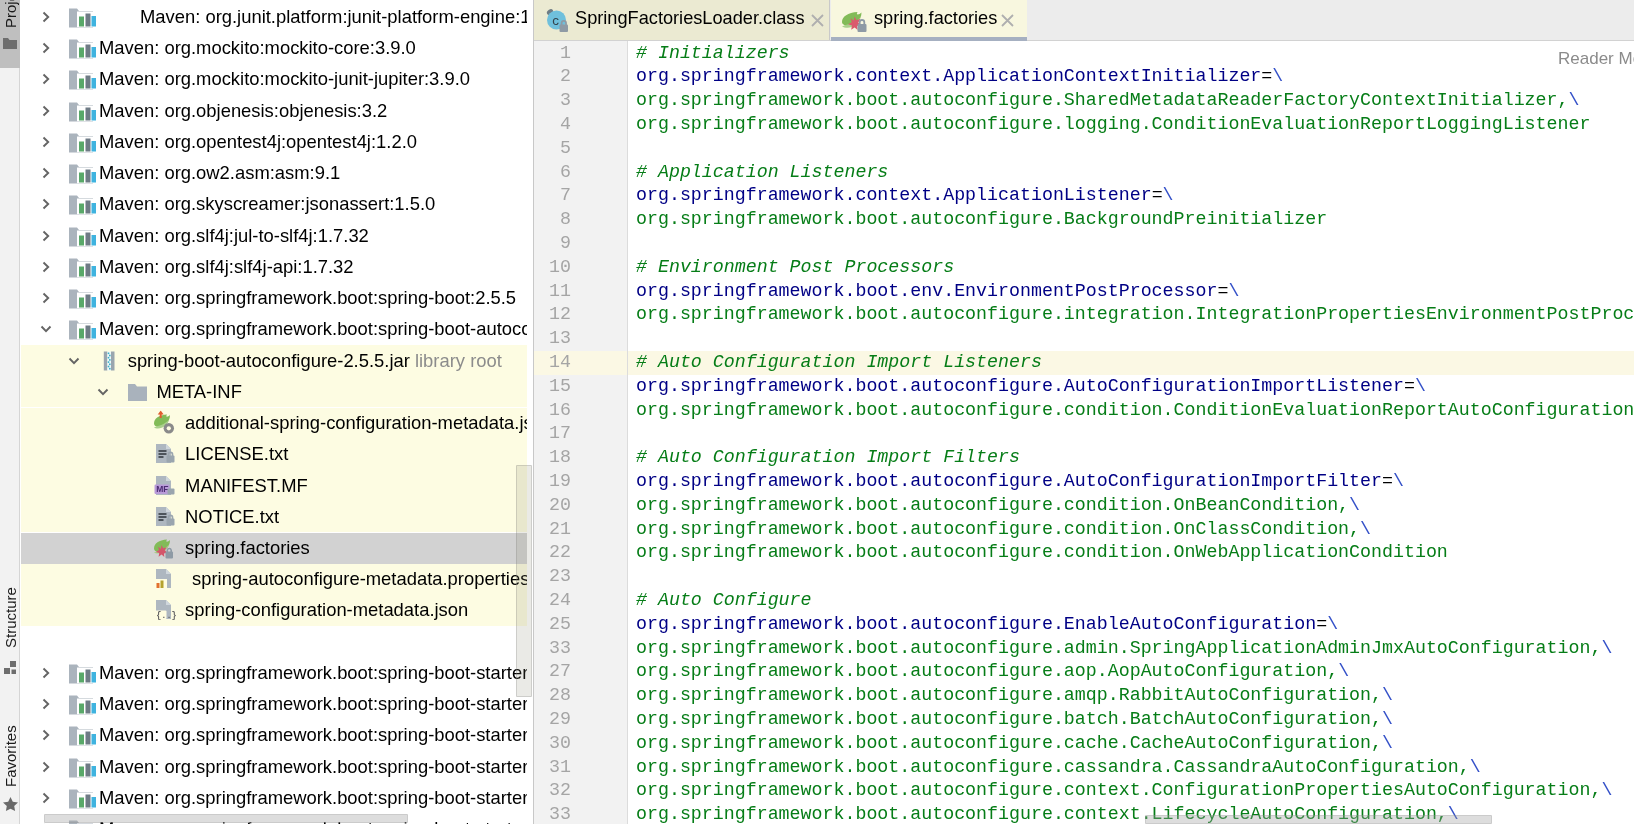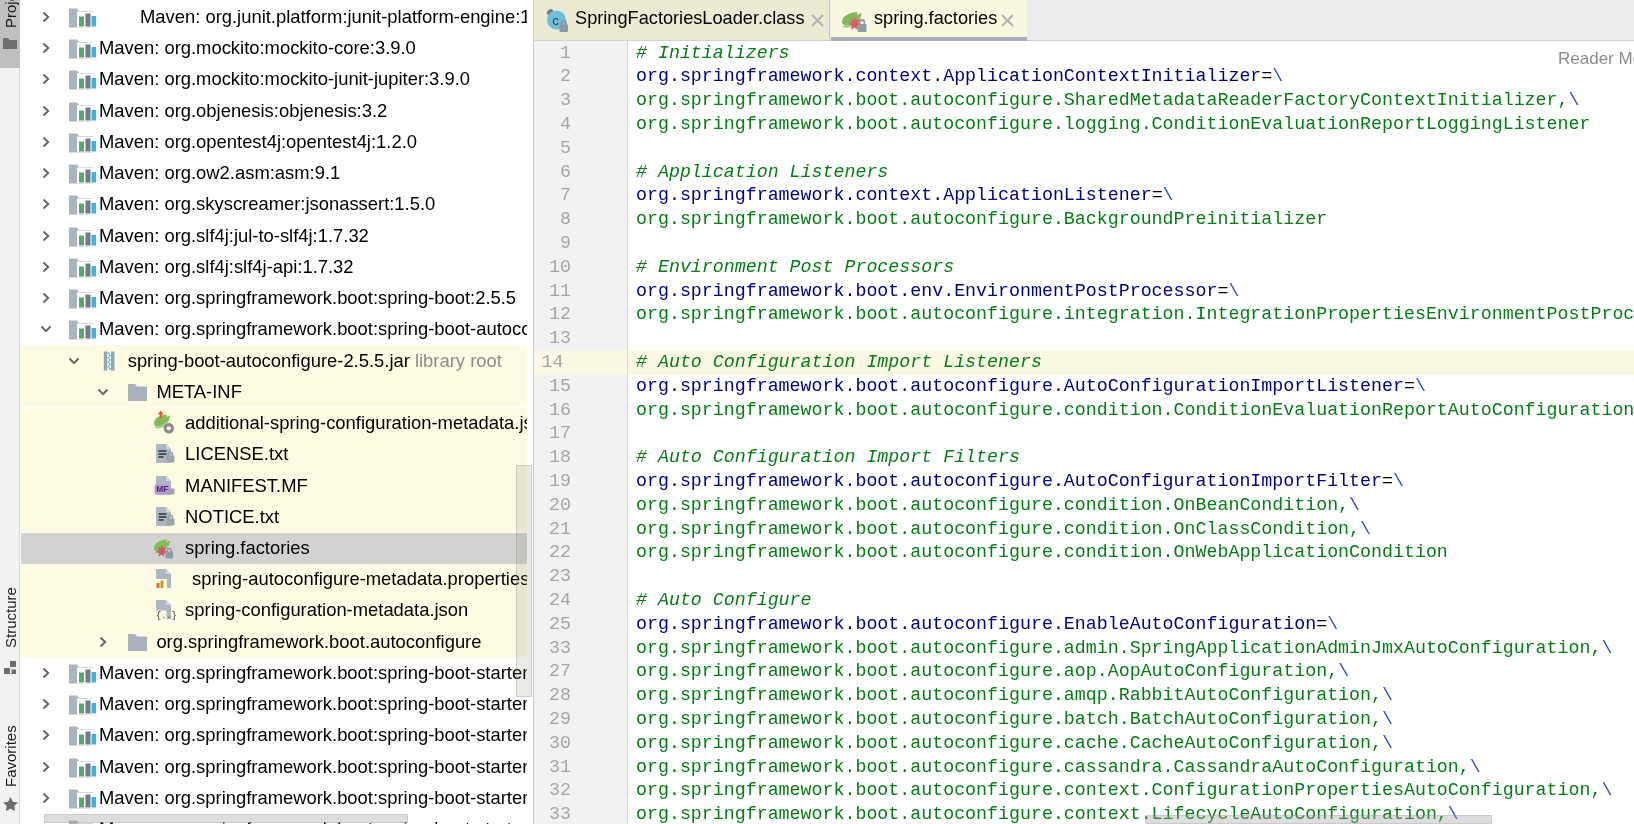--- a/index.html
+++ b/index.html
@@ -309,29 +309,20 @@
       <span class="txt" style="left:171px;">spring-autoconfigure-metadata.properties</span>
     </div>
 <div class="trow ylw" style="top:594.9px;">
       <svg class="ic" style="left:133.1px;" width="22" height="22" viewBox="0 0 22 22">
         <path fill="#aeb7c0" d="M2 1 h10 l5 5 v14 H2 z"></path>
         <path fill="#cfd6dc" d="M12 1 l5 5 h-5 z"></path>
         <rect x="1.5" y="11.5" width="11" height="8.5" rx="1" fill="#fffde1"></rect>
         <text x="2.2" y="18.8" font-family="Liberation Mono" font-size="8.5" font-weight="bold" fill="#666">{..}</text>
       </svg>
       <span class="txt" style="left:164.1px;">spring-configuration-metadata.json</span>
-    </div>
-<div class="trow ylw" style="top:626.2px;">
-      <svg class="chev" style="left:73.9px;" width="16" height="16" viewBox="0 0 16 16">
-        <path d="M5.5 3.5 L10.2 8 L5.5 12.5" stroke="#646464" stroke-width="1.9" fill="none"></path>
-      </svg>
-      <svg class="ic" style="left:106.4px;" width="21" height="18" viewBox="0 0 21 18">
-        <path fill="#a9b2bc" d="M1 1 h7 l2 2.6 H20 v15 H1 z"></path>
-      </svg>
-      <span class="txt" style="left:135.4px;">org.springframework.boot.autoconfigure</span>
     </div>
 <div class="trow" style="top:657.4px;">
       <svg class="chev" style="left:16.5px;" width="16" height="16" viewBox="0 0 16 16">
         <path d="M5.5 3.5 L10.2 8 L5.5 12.5" stroke="#646464" stroke-width="1.9" fill="none"></path>
       </svg>
       <svg class="ic" style="left:47.0px;" width="28" height="21" viewBox="0 0 28 21">
         <path fill="#abb4bd" d="M1 2 h8 l2 2.5 H25 v17 H1 z"></path>
         <rect x="9" y="5" width="19" height="16" fill="#fff"></rect>
         <rect x="11" y="10" width="5" height="10" fill="#59a869"></rect>
         <rect x="17.5" y="7" width="5" height="13" fill="#6f7b85"></rect>
@@ -460,21 +451,21 @@
 <div class="ln" style="top:167.2px;">8</div>
 <div class="cl" style="top:167.2px;"><span class="v">org.springframework.boot.autoconfigure.BackgroundPreinitializer</span></div>
 <div class="ln" style="top:191.0px;">9</div>
 <div class="ln" style="top:214.8px;">10</div>
 <div class="cl" style="top:214.8px;"><span class="c"># Environment Post Processors</span></div>
 <div class="ln" style="top:238.6px;">11</div>
 <div class="cl" style="top:238.6px;"><span class="k">org.springframework.boot.env.EnvironmentPostProcessor</span><span class="e">=</span><span class="b">\</span></div>
 <div class="ln" style="top:262.4px;">12</div>
 <div class="cl" style="top:262.4px;"><span class="v">org.springframework.boot.autoconfigure.integration.IntegrationPropertiesEnvironmentPostProcessor,</span></div>
 <div class="ln" style="top:286.2px;">13</div>
-<div class="ln" style="top:310.0px;text-align:center;">14</div>
+<div class="ln" style="top:310.0px;">14</div>
 <div class="cl" style="top:310.0px;"><span class="c"># Auto Configuration Import Listeners</span></div>
 <div class="ln" style="top:333.8px;">15</div>
 <div class="cl" style="top:333.8px;"><span class="k">org.springframework.boot.autoconfigure.AutoConfigurationImportListener</span><span class="e">=</span><span class="b">\</span></div>
 <div class="ln" style="top:357.6px;">16</div>
 <div class="cl" style="top:357.6px;"><span class="v">org.springframework.boot.autoconfigure.condition.ConditionEvaluationReportAutoConfigurationImportListener</span></div>
 <div class="ln" style="top:381.4px;">17</div>
 <div class="ln" style="top:405.2px;">18</div>
 <div class="cl" style="top:405.2px;"><span class="c"># Auto Configuration Import Filters</span></div>
 <div class="ln" style="top:429.0px;">19</div>
 <div class="cl" style="top:429.0px;"><span class="k">org.springframework.boot.autoconfigure.AutoConfigurationImportFilter</span><span class="e">=</span><span class="b">\</span></div>

